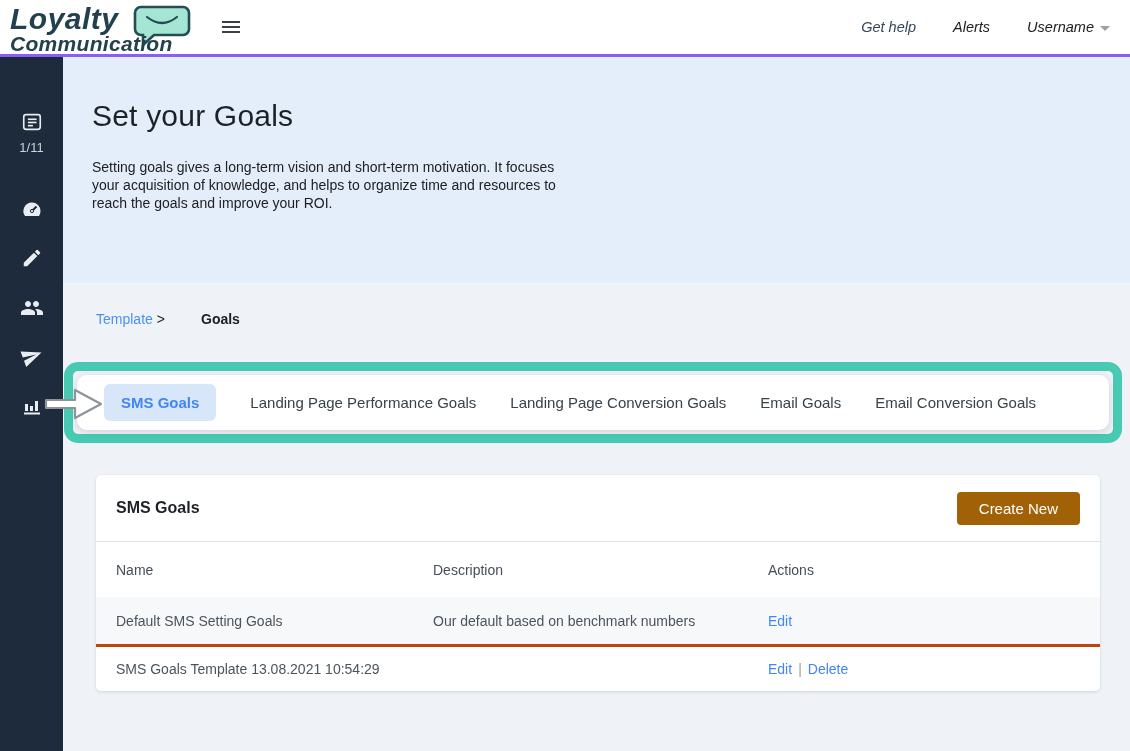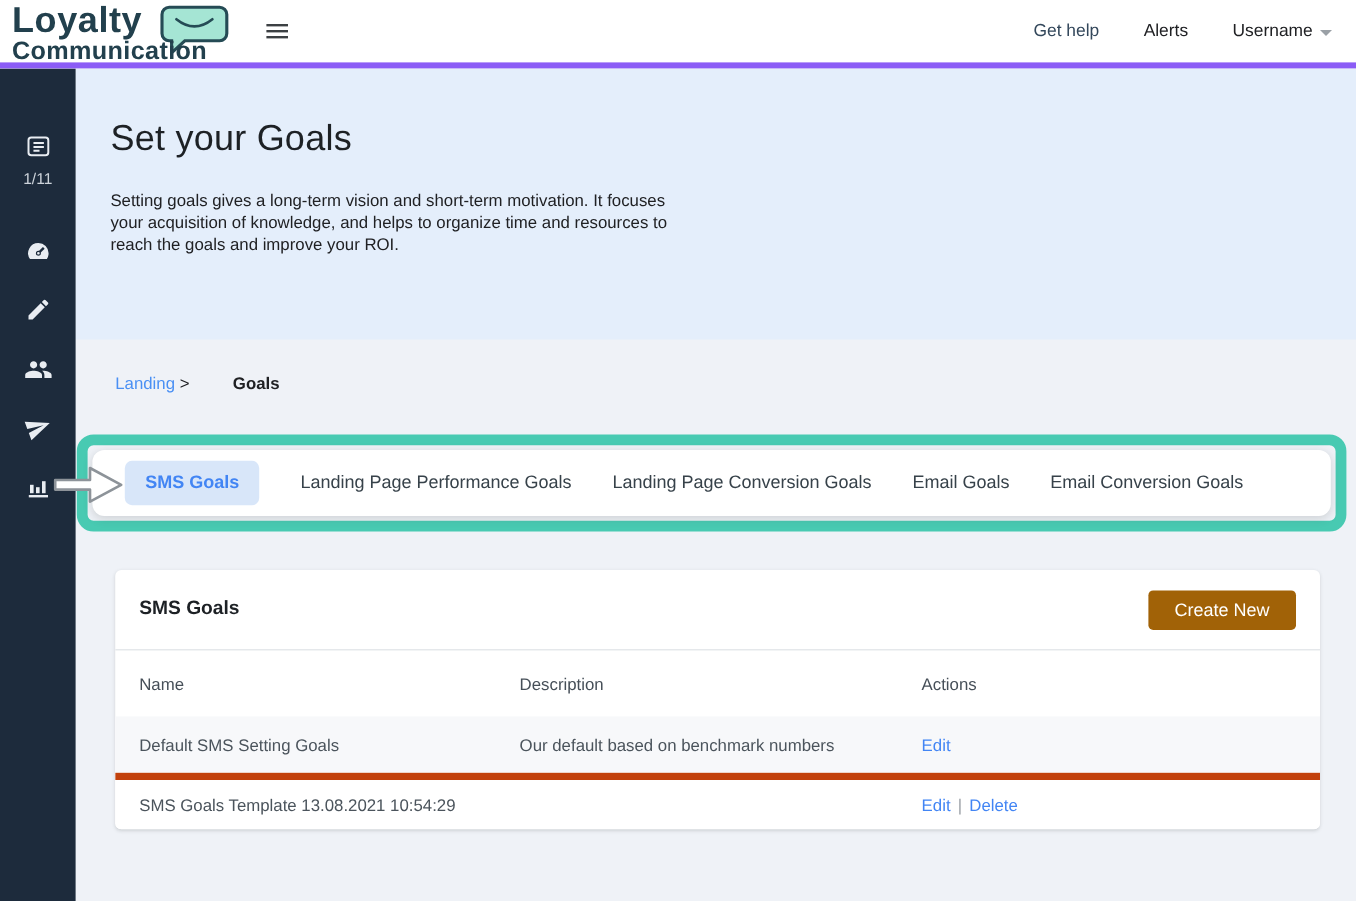--- a/index.html
+++ b/index.html
@@ -1,21 +1,21 @@
 <!DOCTYPE html>
 <html><head>
 <meta charset="utf-8">
 <style>
   * { margin:0; padding:0; box-sizing:border-box; }
   html,body { width:1130px; height:751px; overflow:hidden; }
   body { font-family:"Liberation Sans", sans-serif; background:#eff2f7; position:relative; }
 
   
   .navbar { position:absolute; top:0; left:0; width:1130px; height:57px; background:#ffffff;
-            border-bottom:5px solid #8b5cf6; display:flex; align-items:center; z-index:20; }
+            border-bottom:3px solid #8b5cf6; display:flex; align-items:center; z-index:20;font-style:italic; }
   .logo { position:relative; width:190px; height:52px; margin-left:10px; cursor:pointer; }
   .logo-line1 { position:absolute; left:0; top:1px; font-size:30px; font-weight:700; color:#22404d; letter-spacing:0.5px; }
   .logo-line2 { position:absolute; left:0; top:31px; font-size:21px; font-weight:700; color:#22404d; letter-spacing:0.3px; }
   .logo-bubble { position:absolute; left:122px; top:4px; }
   .hamburger { margin-left:22px; width:18px; cursor:pointer; }
   .hamburger span { display:block; width:18px; height:2px; background:#3c4043; margin:3px 0; }
   .nav-right { margin-left:auto; display:flex; align-items:center; gap:37px; padding-right:20px; }
   .nav-link { font-size:14.5px; color:#33475b; cursor:pointer; }
   .nav-item { font-size:14.5px; color:#202124; cursor:pointer; }
   .user-menu { display:flex; align-items:center; gap:6px; cursor:pointer; }
@@ -62,21 +62,21 @@
   .card-header { height:67px; display:flex; align-items:center; padding:0 20px;
                  border-bottom:1px solid #dfe3e7; }
   .card-title { font-size:16px; font-weight:700; color:#1d2125; }
   .btn-create { margin-left:auto; background:#a16207; color:#ffffff; font-size:15px; font-weight:400;
                 border:none; border-radius:4px; padding:8px 22px; cursor:pointer;
                 font-family:"Liberation Sans", sans-serif; }
   .trow { display:flex; align-items:center; padding-left:20px; font-size:14px; color:#4b545c; }
   .thead { height:55px; color:#464f58; }
   .tr-data { height:47px; }
   .tr-odd { background:#f7f8fa; }
-  .tr-even { background:#ffffff; border-top:6px solid #c2410c;justify-content:flex-end; }
+  .tr-even { background:#ffffff; border-top:3px solid #c2410c;justify-content:flex-end; }
   .col-name { width:317px; }
   .col-desc { width:335px; }
   .col-actions { flex:1; }
   .action-link { color:#4285f4; text-decoration:none; cursor:pointer; }
   .action-sep { color:#9aa0a6; margin:0 6px; }
 </style>
 </head>
 <body>
 
 <div class="navbar">
@@ -165,21 +165,21 @@
 </div>
 
 <div class="main">
 
   <div class="hero">
     <div class="hero-title">Set your Goals</div>
     <div class="hero-desc">Setting goals gives a long-term vision and short-term motivation. It focuses your acquisition of knowledge, and helps to organize time and resources to reach the goals and improve your ROI.</div>
   </div>
 
   <div class="breadcrumb">
-    <a>Landing</a><span class="bc-sep">&gt;</span><span class="bc-current">Goals</span>
+    <a>Template</a><span class="bc-sep">&gt;</span><span class="bc-current">Goals</span>
   </div>
 
   <div class="tab-highlight">
     <div class="tabbar">
       <span class="tab active">SMS Goals</span>
       <span class="tab">Landing Page Performance Goals</span>
       <span class="tab">Landing Page Conversion Goals</span>
       <span class="tab">Email Goals</span>
       <span class="tab">Email Conversion Goals</span>
     </div>

